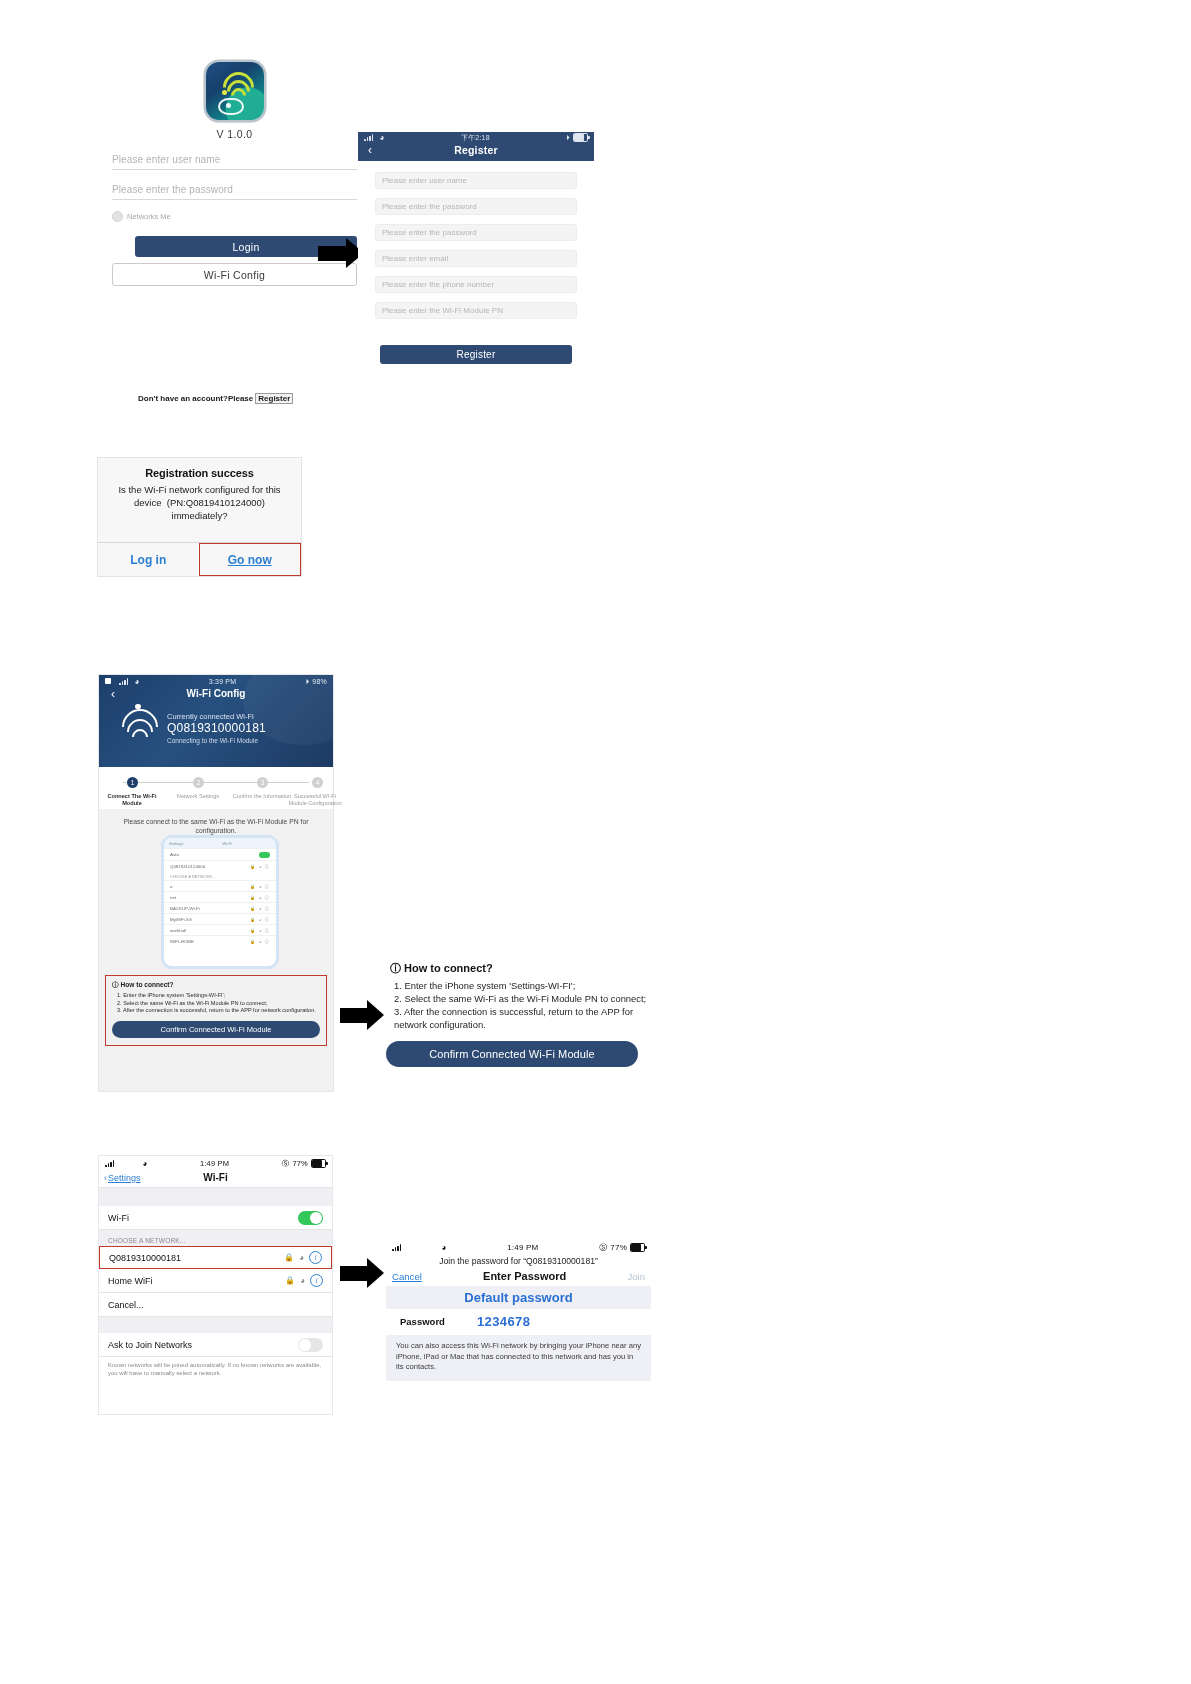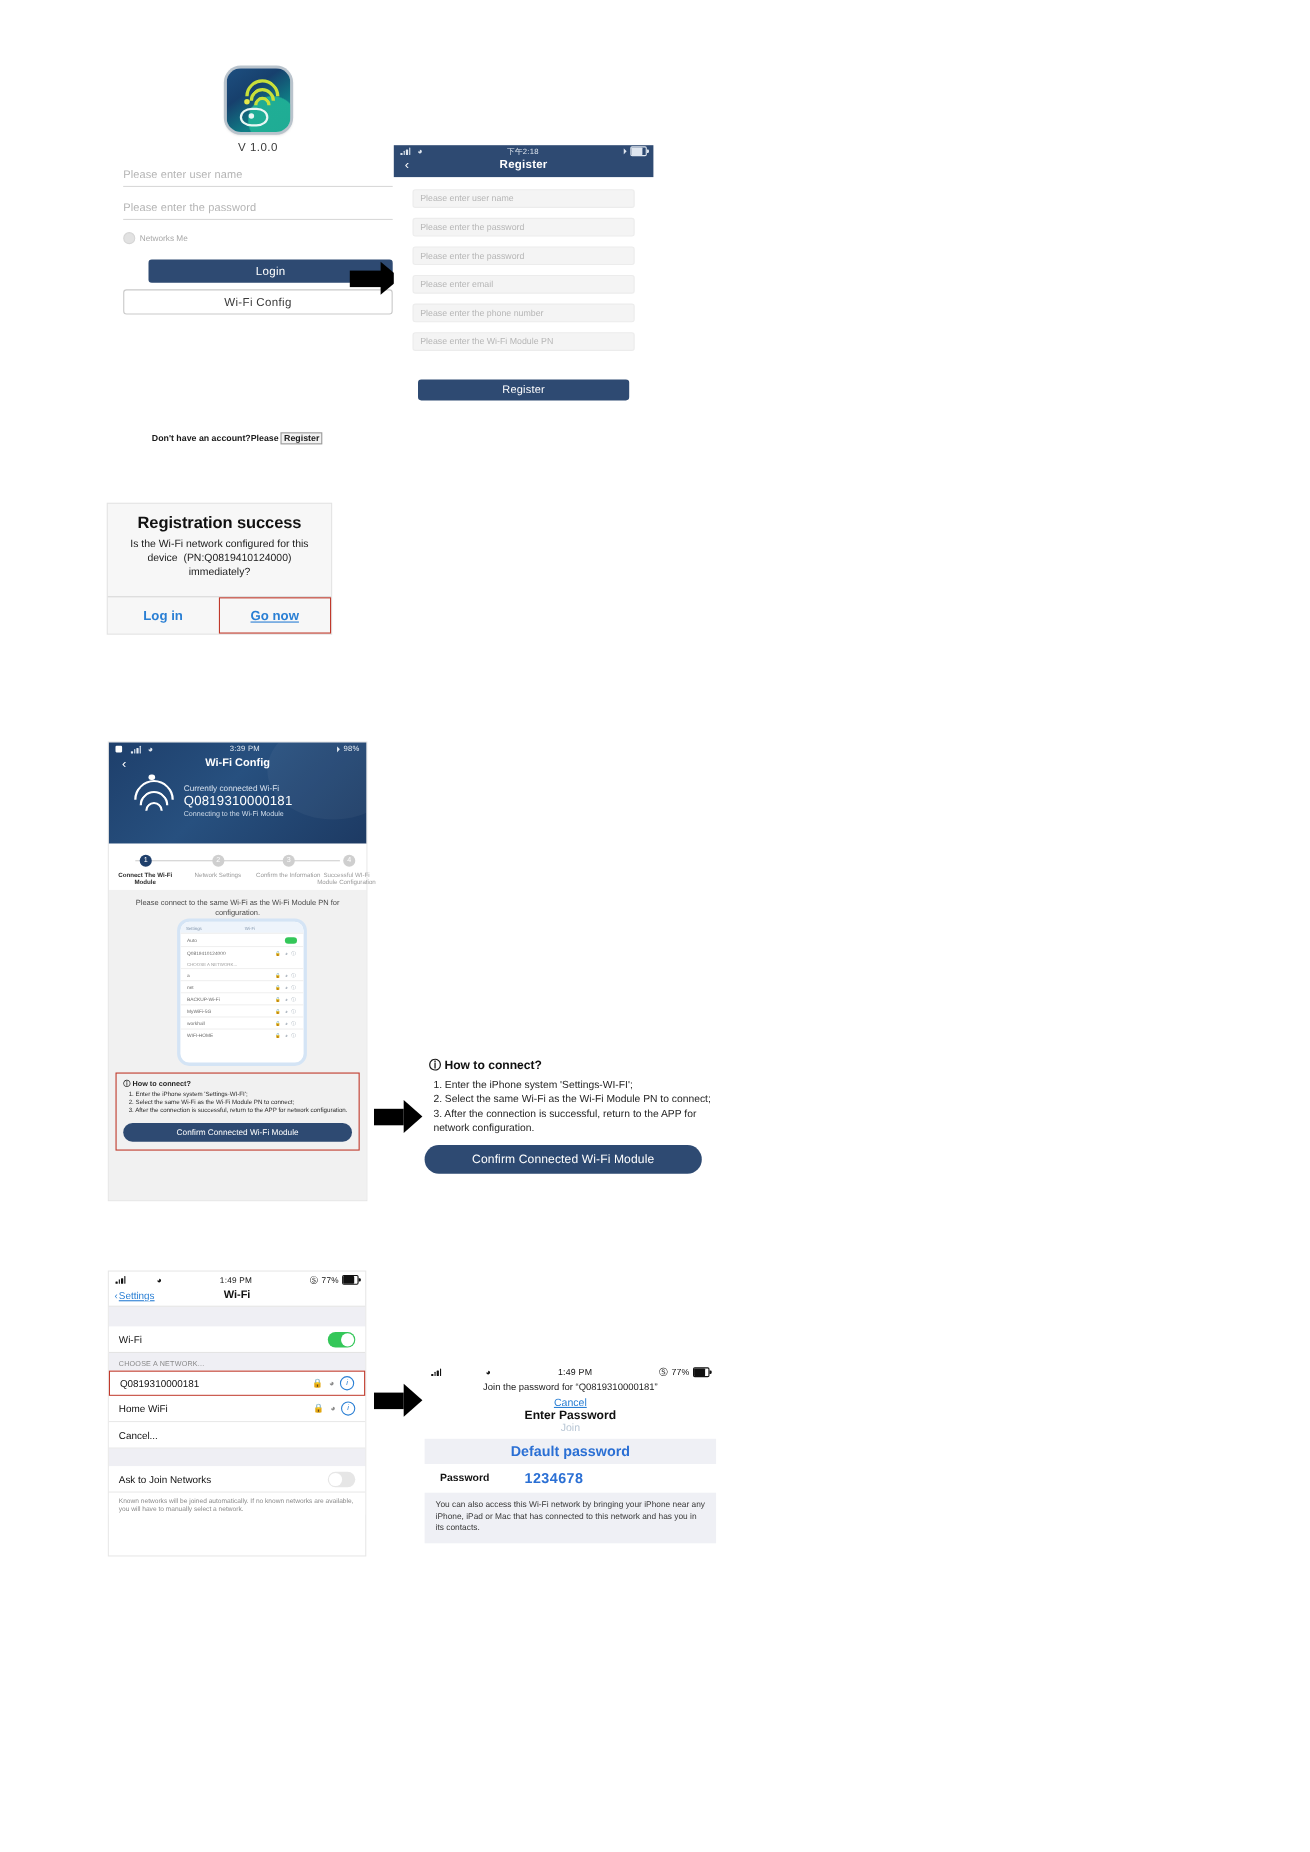--- a/index.html
+++ b/index.html
@@ -96,21 +96,21 @@
   }
   #register .inp.first{margin-top:11px;}
   #register .regbtn{
     margin:26px 22px 0;height:19px;background:#2e4a72;color:#fff;border-radius:3px;
     display:flex;align-items:center;justify-content:center;font-size:10px;letter-spacing:.2px;
   }
 
   
   #success{left:98px;top:458px;width:203px;height:118px;background:#f7f7f7;
     box-shadow:0 0 0 1px #e3e3e3;}
-  #success .title{text-align:center;font-size:15px;font-weight:bold;color:#111;padding-top:9px;letter-spacing:-.1px;}
+  #success .title{text-align:center;font-size:11px;font-weight:bold;color:#111;padding-top:9px;letter-spacing:-.1px;}
   #success .msg{text-align:center;font-size:9.5px;color:#1b1b1b;line-height:13px;padding:4px 8px 0;}
   #success .row{position:absolute;left:0;right:0;bottom:0;height:33px;display:flex;border-top:1px solid #d8d8d8;}
   #success .row .cell{flex:1;display:flex;align-items:center;justify-content:center;
     font-size:12px;color:#2a7fd4;font-weight:bold;}
   #success .row .cell + .cell{border-left:1px solid #d8d8d8;}
   #success .row .cell.hl{border:1.3px solid #c0392b;box-sizing:border-box;text-decoration:underline;}
 
   
   #wifi{left:98px;top:674px;width:236px;height:418px;border:1px solid #e6e6e6;box-sizing:border-box;}
   #wifi .hero{height:92px;background:linear-gradient(135deg,#1e3f6b 0%,#27507f 45%,#1d3a63 100%);position:relative;color:#fff;overflow:hidden;}
@@ -180,21 +180,21 @@
   #ios .meta{display:flex;align-items:center;gap:5px;color:#8a8a8a;font-size:8px;}
   #ios .info{width:11px;height:11px;border-radius:50%;border:1px solid #2a7fd4;color:#2a7fd4;
     font-size:7px;display:flex;align-items:center;justify-content:center;font-style:italic;}
   #ios .spacer{height:16px;background:#efeff4;}
   #ios .note{font-size:6px;color:#8a8a8a;line-height:8px;padding:4px 9px 0;background:#fff;}
 
   
   #pwd{left:386px;top:1240px;width:265px;height:160px;background:#fff;}
   #pwd .sb{height:13px;color:#111;font-size:8px;padding-top:2px;}
   #pwd .prompt{text-align:center;font-size:8.6px;color:#1b1b1b;padding:3px 0 4px;}
-  #pwd .bar{display:flex;align-items:center;justify-content:space-between;padding:0 6px 4px;flex-direction:column;}
+  #pwd .bar{display:flex;align-items:center;justify-content:space-between;padding:0 6px 4px;}
   #pwd .bar .c{font-size:9.6px;color:#2a7fd4;text-decoration:underline;}
   #pwd .bar .t{font-size:11px;font-weight:bold;color:#111;}
   #pwd .bar .j{font-size:9.6px;color:#b8c6d4;}
   #pwd .dflt{background:#eff0f5;text-align:center;font-size:13px;color:#2a6fd4;font-weight:bold;padding:4px 0;}
   #pwd .prow{display:flex;align-items:center;gap:32px;padding:5px 14px 6px;background:#fff;}
   #pwd .prow .k{font-size:9.5px;font-weight:bold;color:#111;}
   #pwd .prow .v{font-size:13px;color:#2a6fd4;font-weight:bold;letter-spacing:.4px;}
   #pwd .foot{background:#eff0f5;font-size:7.6px;color:#3a3a3a;line-height:10.5px;padding:6px 10px 8px;}
 </style>
 </head>

